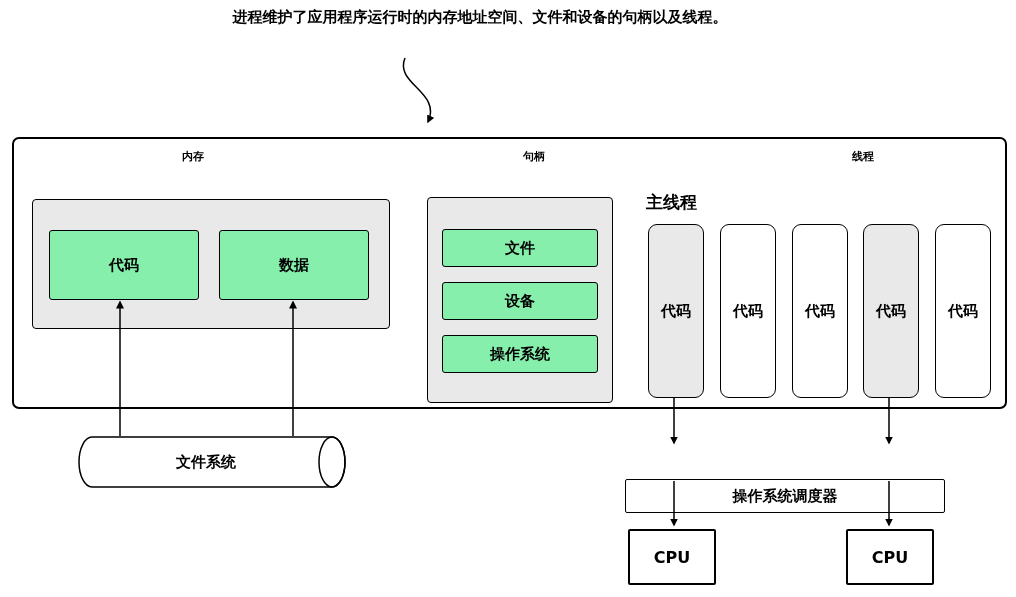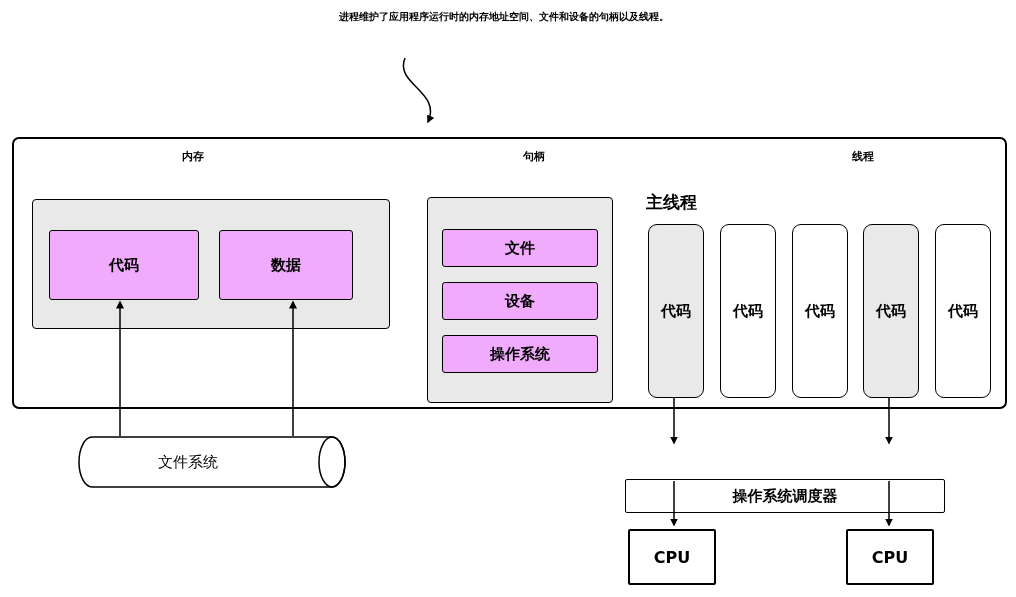--- a/index.html
+++ b/index.html
@@ -9,54 +9,54 @@
     width: 1016px; height: 597px; position: relative;
     background: #ffffff; color: var(--ink);
     font-family: "DejaVu Sans", "Liberation Sans", sans-serif;
     overflow: hidden;
   }
   .abs { position: absolute; }
   .center { display: flex; align-items: center; justify-content: center; }
 
   .annotation {
     left: 0; top: 6px; width: 960px; text-align: center;
-    font-size: 10px; font-weight: 700; line-height: 22px; margin-left: 24px;
+    font-size: 15px; font-weight: 700; line-height: 22px;
   }
 
   .process-box {
     left: 12px; top: 137px; width: 995px; height: 272px;
     border: 2px solid var(--ink); border-radius: 7px; background: #ffffff;
   }
   .section-title {
     font-size: 11px; font-weight: 700; text-align: center; width: 70px;
   }
 
   .gray-panel {
     background: var(--hl); border: 1px solid var(--ink); border-radius: 4px;
   }
   .white-box {
-    background: #f0abfc; border: 1px solid var(--ink); border-radius: 3px;
+    background: #86efac; border: 1px solid var(--ink); border-radius: 3px;
     font-size: 15px; font-weight: 700;
   }
 
   .thread-col {
     width: 56px; height: 174px; top: 85px;
     background: #ffffff; border: 1px solid var(--ink); border-radius: 9px;
     font-size: 15px; font-weight: 700;
   }
   .thread-col.highlighted { background: var(--hl); }
 
   .main-thread-label {
     left: 632px; top: 52px; width: 80px;
     font-size: 17px; font-weight: 700;
   }
 
   .fs-label {
-    left: 74px; top: 450px; width: 228px; height: 24px;
-    font-size: 15px; font-weight: 400; z-index: 10;
+    left: 92px; top: 450px; width: 228px; height: 24px;
+    font-size: 15px; font-weight: 700; z-index: 10;
   }
 
   .scheduler {
     left: 625px; top: 447px; width: 320px; height: 34px;
     background: #ffffff; border: 1.5px solid var(--ink); border-radius: 2px;
     font-size: 15px; font-weight: 700; z-index: 2; margin-top: 32px;
   }
 
   .cpu-box {
     top: 529px; width: 88px; height: 56px;
@@ -77,21 +77,21 @@
 </div>
 
 <div class="process-box abs">
 
   <div class="section-title abs" style="left:144px; top:10px;">内存</div>
   <div class="section-title abs" style="left:485px; top:10px;">句柄</div>
   <div class="section-title abs" style="left:814px; top:10px;">线程</div>
 
   <div class="gray-panel abs" style="left:18px; top:60px; width:358px; height:130px;">
     <div class="white-box center abs" style="left:16px; top:30px; width:150px; height:70px;">代码</div>
-    <div class="white-box center abs" style="left:186px; top:30px; width:134px; height:70px;">数据</div>
+    <div class="white-box center abs" style="left:186px; top:30px; width:150px; height:70px;">数据</div>
   </div>
 
   <div class="gray-panel abs" style="left:413px; top:58px; width:186px; height:206px;">
     <div class="white-box center abs" style="left:14px; top:31px; width:156px; height:38px;">文件</div>
     <div class="white-box center abs" style="left:14px; top:137px; width:156px; height:38px;">操作系统</div>
     <div class="white-box center abs" style="left:14px; top:84px; width:156px; height:38px;">设备</div>
   </div>
 
   <div class="main-thread-label abs">主线程</div>
 

